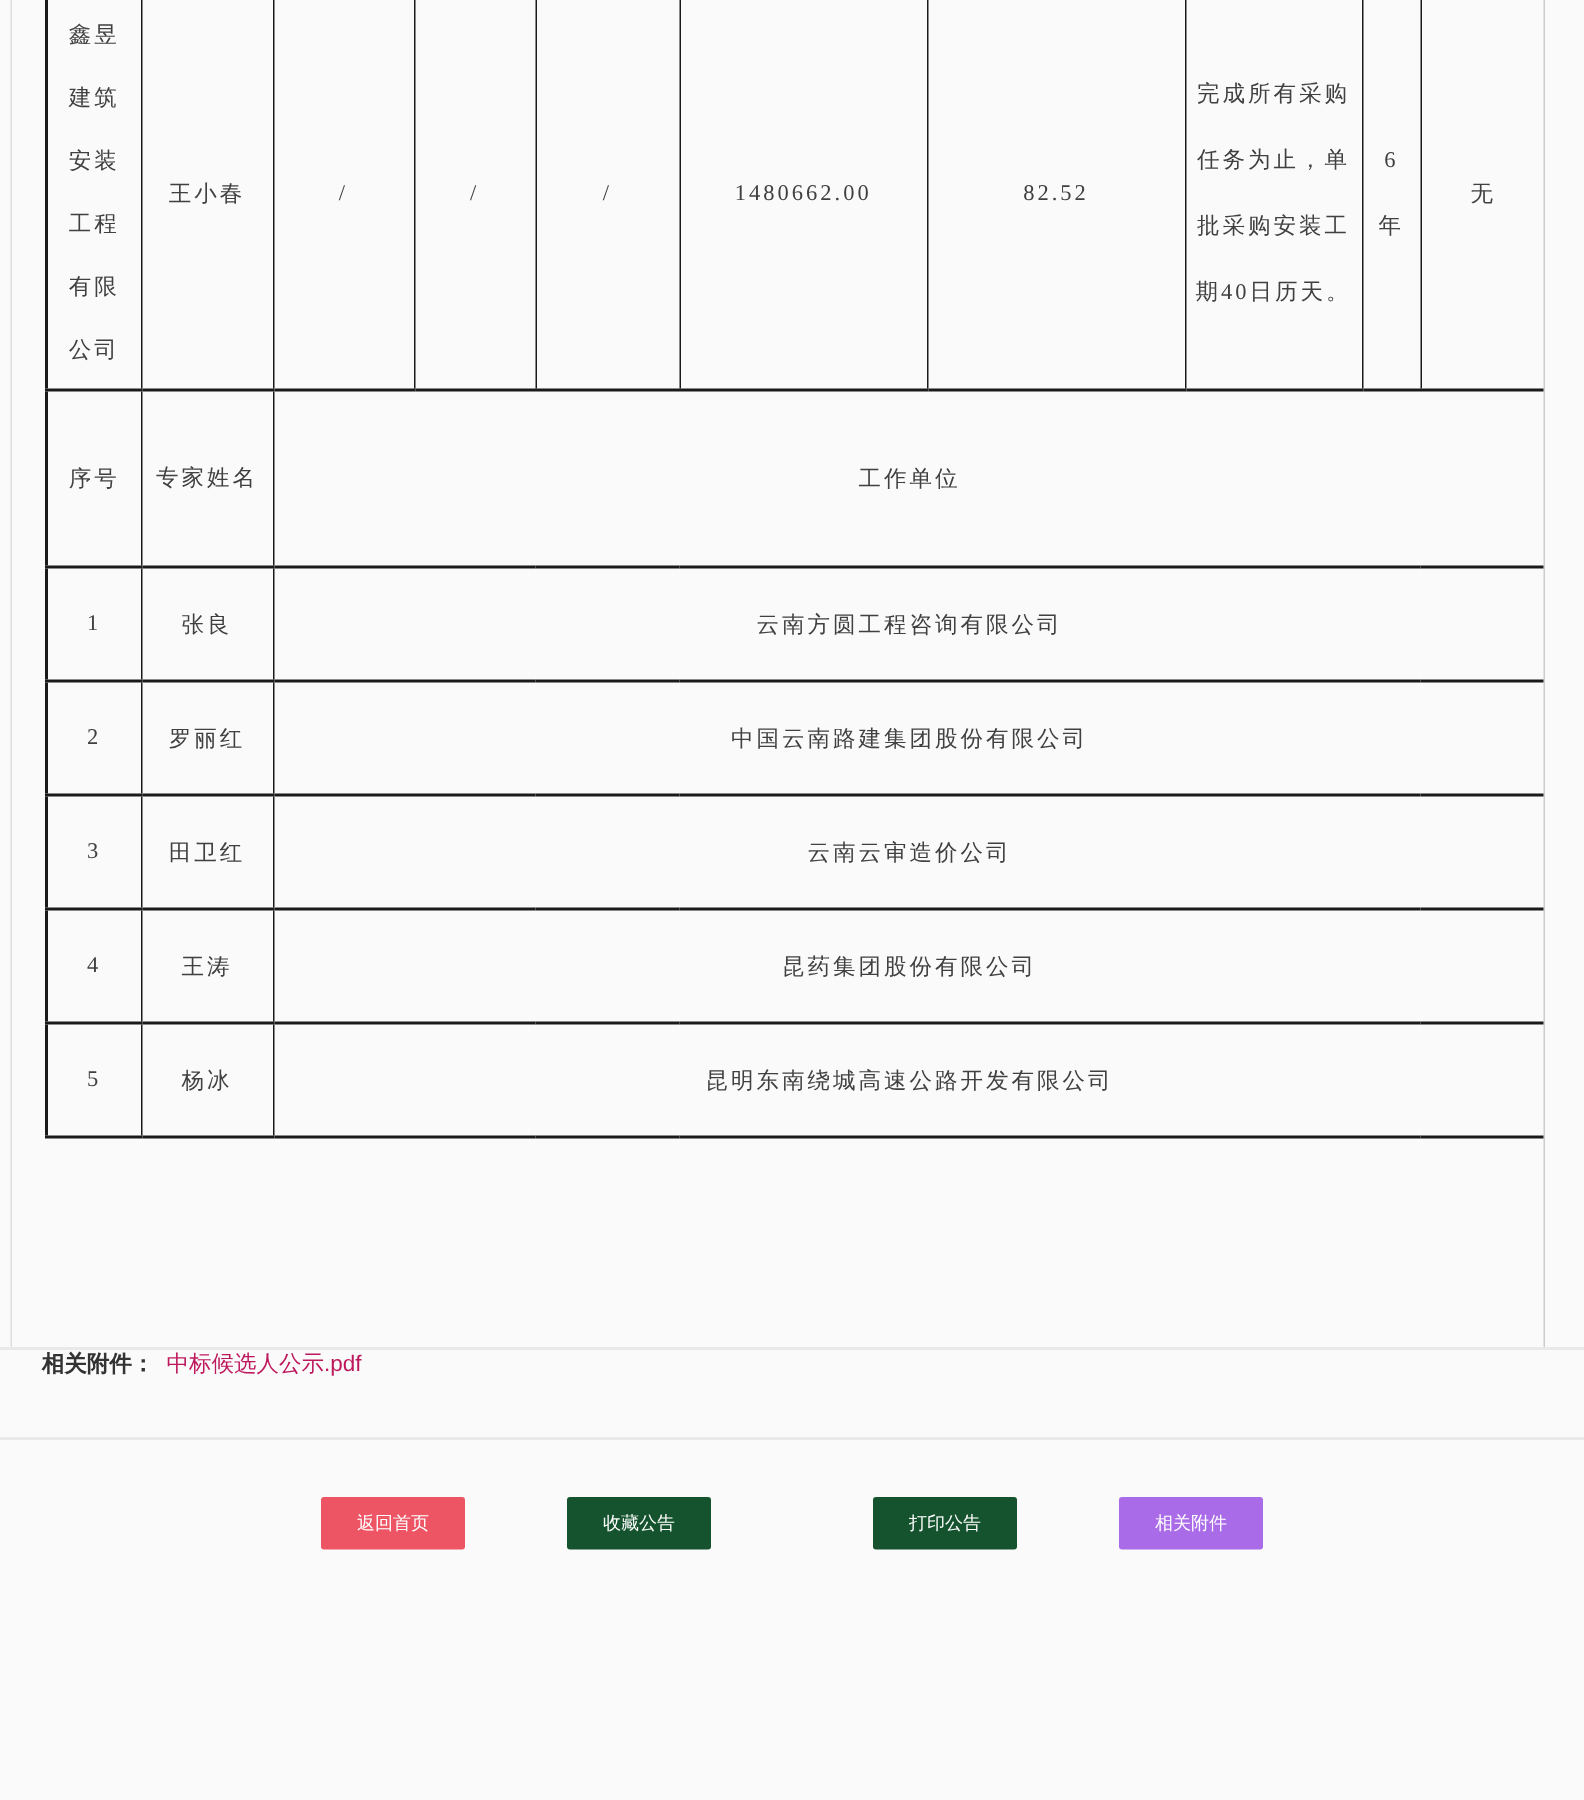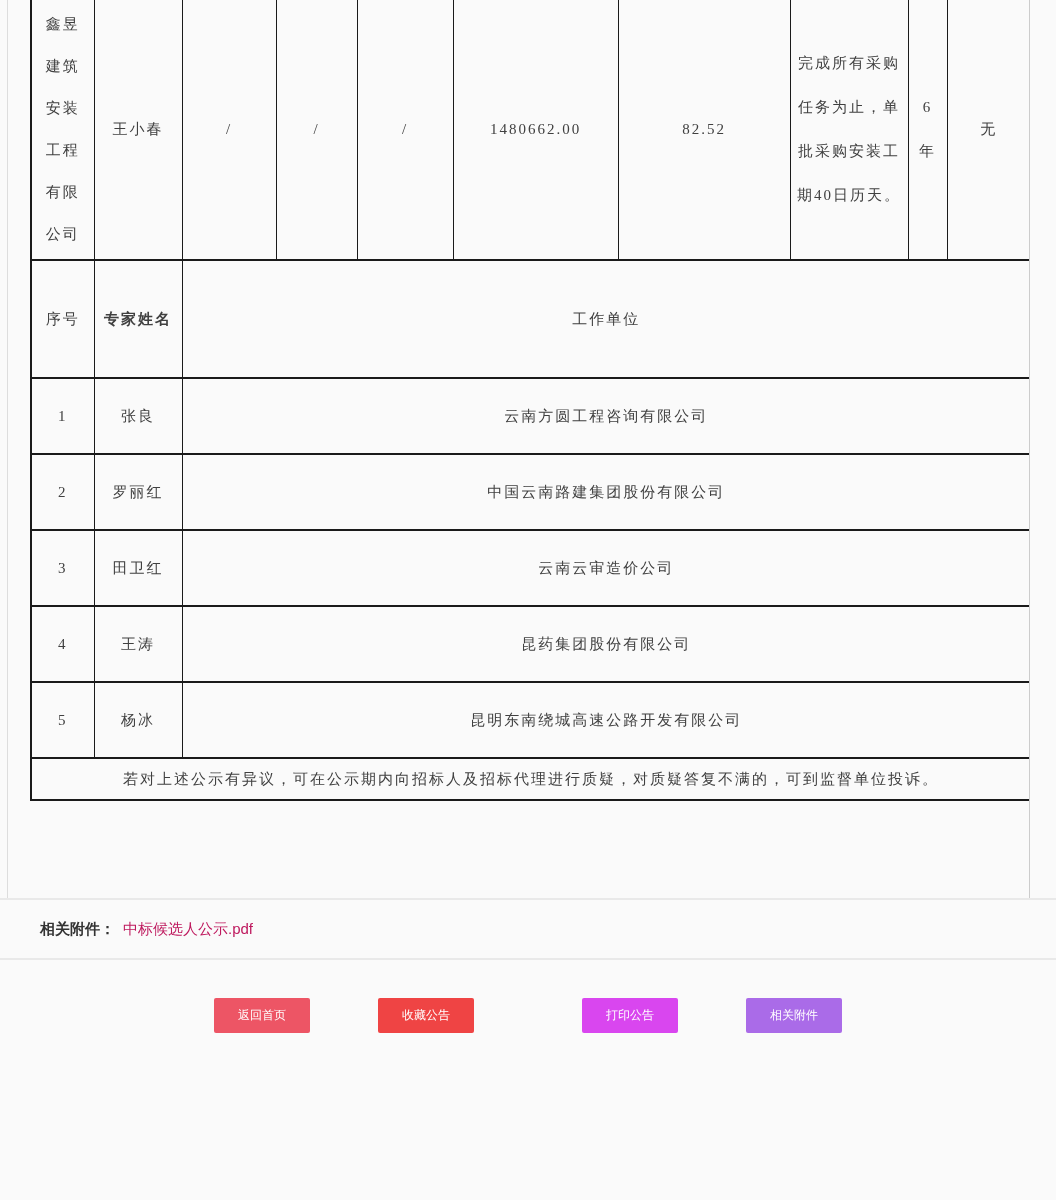--- a/index.html
+++ b/index.html
@@ -36,32 +36,32 @@
     color: #404040;
     padding: 4px 6px;
     word-break: break-all;
   }
   .row-top td { height: 253px; }
   .c-company  { line-height: 42px; padding: 0 10px; }
   .c-duration { line-height: 44px; padding: 0 12px; }
   .c-warranty { line-height: 44px; padding: 0 2px; }
   .row-title td  { height: 76px; }
   .row-ehead td  { height: 118px; }
-  .cell-wrap-name { line-height: 42px; padding: 0 18px; font-weight: bold; }
+  .cell-wrap-name { line-height: 42px; padding: 0 18px; }
   .org-cell { text-align: left; padding-left: 14px; }
   .row-expert td { height: 76px; }
   .row-review td { height: 132px; }
   .sign-cell { position: relative; }
   .sign-text { position: absolute; left: 57%; bottom: 18px; white-space: nowrap; letter-spacing: 2px; }
   .row-notice td { height: 42px; text-align: left; padding-left: 12px; }
   .hrule { height: 2px; background: #e9e9e9; }
   .attachment-row {
     height: 58px;
-    display: flex; align-items: center;
-    padding-left: 40px;
+    display: flex; 
+    padding-left: 28px;
     font-family: "Liberation Sans", "DejaVu Sans", sans-serif;
     font-size: 15px;
   }
   .att-label { font-weight: bold; color: #333; }
   .att-link { text-decoration: none; margin-left: 8px; cursor: pointer; }
   .footer-strip {
     height: 100px;
     padding-top: 38px;
     display: flex; justify-content: center; align-items: flex-start;
     gap: 68px;
@@ -131,34 +131,31 @@
     <tr class="row-expert">
       <td>4</td>
       <td>王涛</td>
       <td colspan="8" class="org-cell">昆药集团股份有限公司</td>
     </tr>
     <tr class="row-expert">
       <td>5</td>
       <td>杨冰</td>
       <td colspan="8" class="org-cell">昆明东南绕城高速公路开发有限公司</td>
     </tr>
-    <tr class="row-notice">
-      <td colspan="10">若对上述公示有异议，可在公示期内向招标人及招标代理进行质疑，对质疑答复不满的，可到监督单位投诉。</td>
-    </tr>
   </tbody>
     </table>
 </div>
 
 <div class="hrule"></div>
 
 <div class="attachment-row">
   <span class="att-label">相关附件：</span>
   <a class="att-link" style="color: #be185d;">中标候选人公示.pdf</a>
 </div>
 
 <div class="hrule"></div>
 
 <div class="footer-strip">
   <button class="footer-btn" style="background: rgb(237, 85, 101);">返回首页</button>
-  <button class="footer-btn" style="background: #ef4444;">收藏公告</button>
-  <button class="footer-btn" style="background: #d946ef; margin-left: 40px;">打印公告</button>
+  <button class="footer-btn" style="background: #14532d;">收藏公告</button>
+  <button class="footer-btn" style="background: #14532d; margin-left: 40px;">打印公告</button>
   <button class="footer-btn" style="background: rgb(170, 107, 232);">相关附件</button>
 </div>
 
 </body></html>

